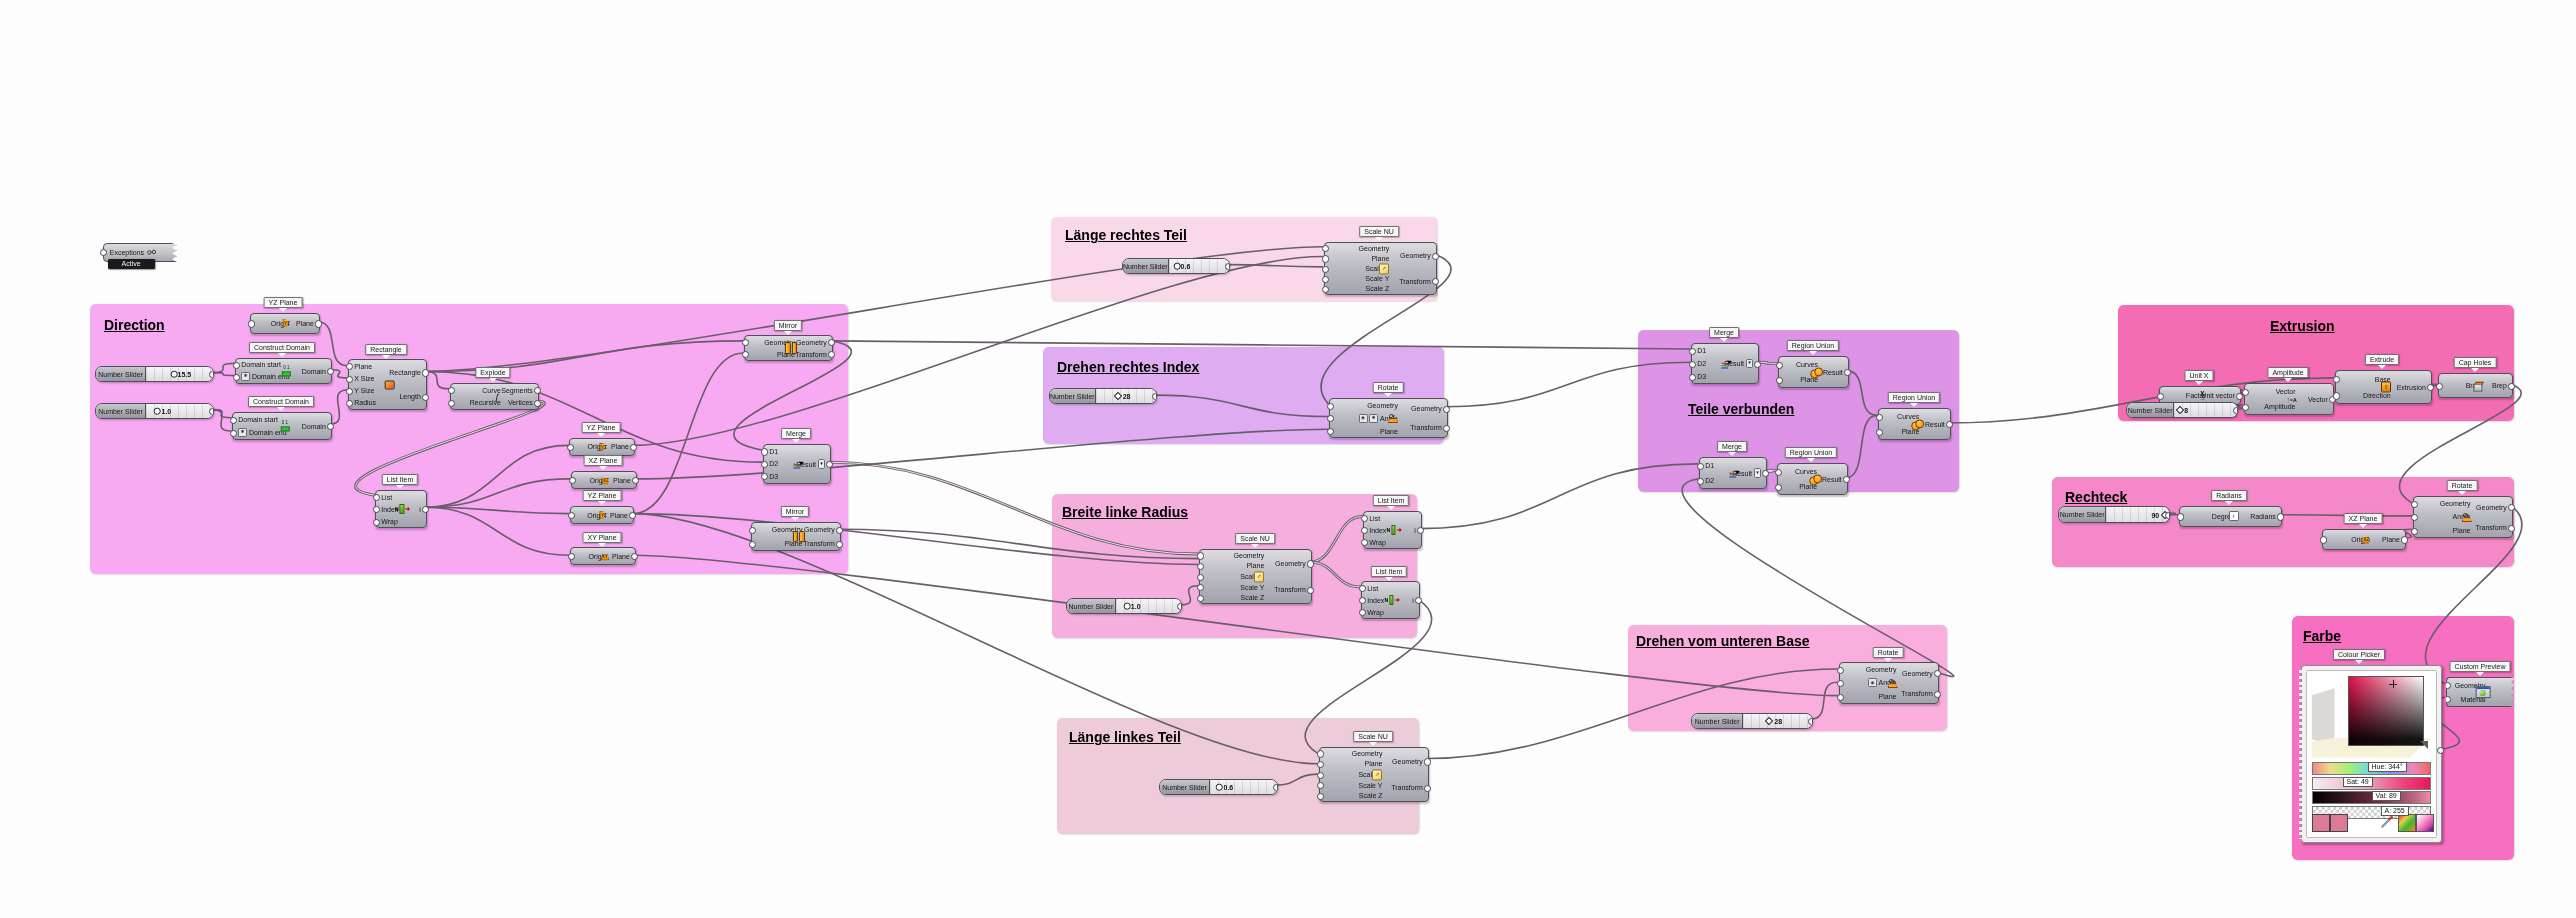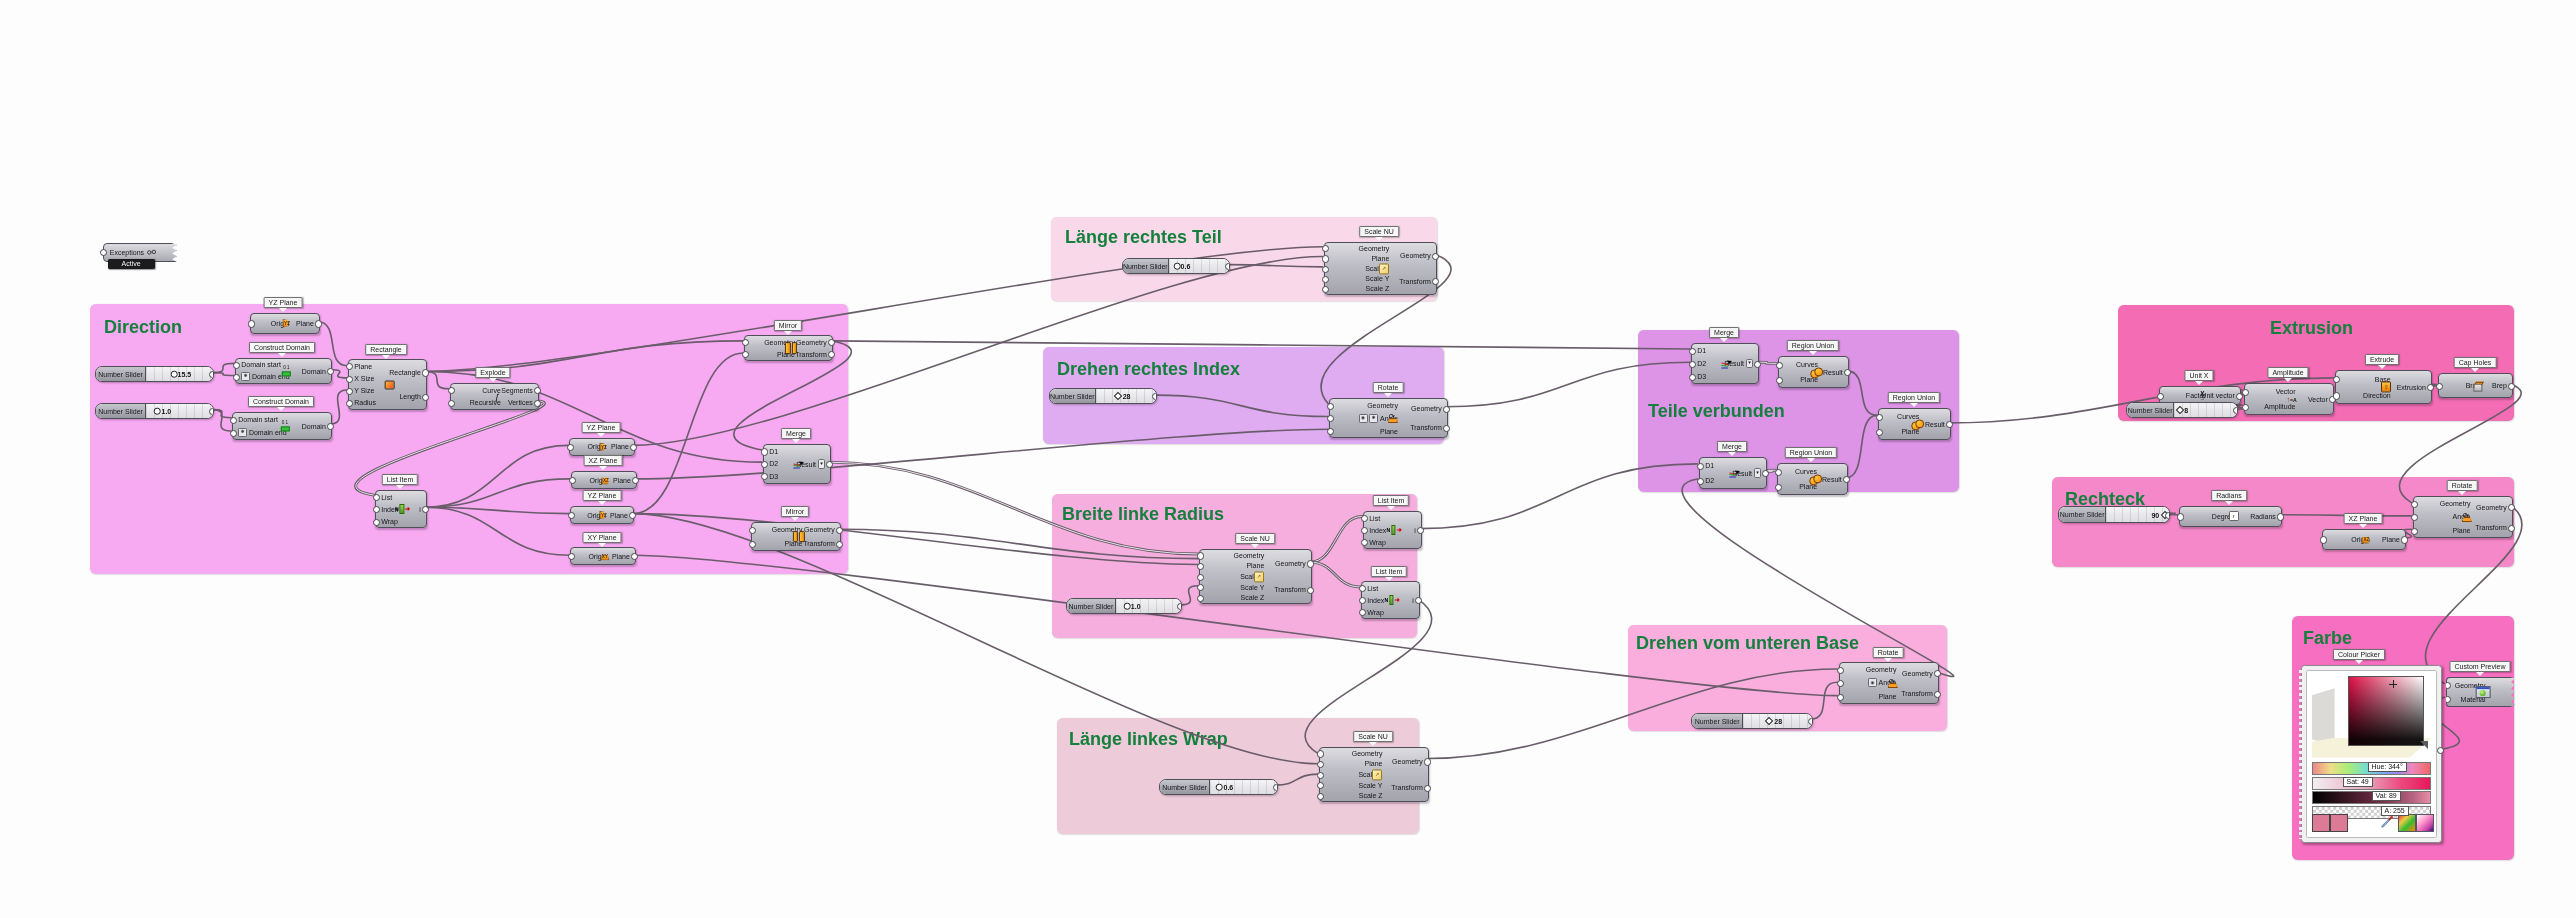--- a/index.html
+++ b/index.html
@@ -2,21 +2,21 @@
 <html style="font-size:9.2px"><head>
 <meta charset="utf-8">
 <style>
   html,body{margin:0;padding:0;background:#fdfdfd;}
   body{width:2576px;height:918px;position:relative;overflow:hidden;
        font-family:"Liberation Sans",sans-serif;-webkit-font-smoothing:antialiased;}
   #canvas{position:absolute;inset:0;}
   .layer{position:absolute;left:0;top:0;width:2576px;height:918px;}
   
   .group{position:absolute;border-radius:5.8px;box-shadow:0.6px 0.6px 1.2px rgba(0,0,0,.12);}
-  .gtitle{position:absolute;font-size:18px;font-weight:bold;color:#15803d;white-space:nowrap;z-index:2;}
+  .gtitle{position:absolute;font-size:14px;font-weight:bold;color:#000000;white-space:nowrap;z-index:2;text-decoration:underline;}
   
   .node{position:absolute;border:0.9px solid #4f4f57;border-radius:4px;
         background:linear-gradient(180deg,#dcdce0 0%,#bfbfc7 40%,#a3a3ad 100%);
         box-shadow:0.9px 1.2px 1.7px rgba(40,20,40,.25);z-index:10;}
   .node.jag-r{border-right:none;border-radius:4px 0 0 4px;
         clip-path:polygon(0 0,calc(100% - 4.6px) 0,100% 6%,calc(100% - 4px) 16%,100% 27%,calc(100% - 4px) 38%,100% 49%,calc(100% - 4px) 60%,100% 71%,calc(100% - 4px) 82%,100% 93%,calc(100% - 4.6px) 100%,0 100%);}
   .ins,.outs{position:absolute;top:0;bottom:0;display:flex;flex-direction:column;justify-content:space-around;}
   .ins{left:0;width:60%;}
   .outs{right:0;width:46%;}
   .prow{display:flex;align-items:center;font-size:7px;font-weight:500;color:#151518;white-space:nowrap;line-height:1;}
@@ -127,23 +127,23 @@
     <div class="layer">
       <div class="group" style="left: 90px; top: 304px; width: 758px; height: 270px; background: rgb(247, 169, 241);"></div>
       <div class="gtitle" style="left: 104px; top: 317px;">Direction</div>
       <div class="group" style="left: 1051px; top: 217px; width: 386px; height: 84px; background: rgb(249, 217, 233);"></div>
       <div class="gtitle" style="left: 1065px; top: 227px;">Länge rechtes Teil</div>
       <div class="group" style="left: 1043px; top: 347px; width: 401px; height: 97px; background: rgb(223, 172, 242);"></div>
       <div class="gtitle" style="left: 1057px; top: 359px;">Drehen rechtes Index</div>
       <div class="group" style="left: 1052px; top: 494px; width: 365px; height: 144px; background: rgb(245, 174, 222);"></div>
       <div class="gtitle" style="left: 1062px; top: 504px;">Breite linke Radius</div>
       <div class="group" style="left: 1057px; top: 718px; width: 362px; height: 116px; background: rgb(237, 203, 217);"></div>
-      <div class="gtitle" style="left: 1069px; top: 729px;">Länge linkes Wrap</div>
+      <div class="gtitle" style="left: 1069px; top: 729px;">Länge linkes Teil</div>
       <div class="group" style="left: 1638px; top: 330px; width: 321px; height: 162px; background: rgb(221, 147, 230);"></div>
-      <div class="gtitle" style="left: 1648px; top: 401px;">Teile verbunden</div>
+      <div class="gtitle" style="left: 1688px; top: 401px;">Teile verbunden</div>
       <div class="group" style="left: 1628px; top: 625px; width: 319px; height: 106px; background: rgb(249, 174, 222);"></div>
       <div class="gtitle" style="left: 1636px; top: 633px;">Drehen vom unteren Base</div>
       <div class="group" style="left: 2118px; top: 305px; width: 396px; height: 116px; background: rgb(243, 108, 180);"></div>
       <div class="gtitle" style="left: 2270px; top: 318px;">Extrusion</div>
       <div class="group" style="left: 2052px; top: 477px; width: 462px; height: 90px; background: rgb(245, 136, 200);"></div>
       <div class="gtitle" style="left: 2065px; top: 489px;">Rechteck</div>
       <div class="group" style="left: 2292px; top: 616px; width: 222px; height: 244px; background: rgb(247, 111, 192);"></div>
       <div class="gtitle" style="left: 2303px; top: 628px;">Farbe</div>
     </div>
     <svg class="wires" width="2576" height="918" viewBox="0 0 4457 1589">

